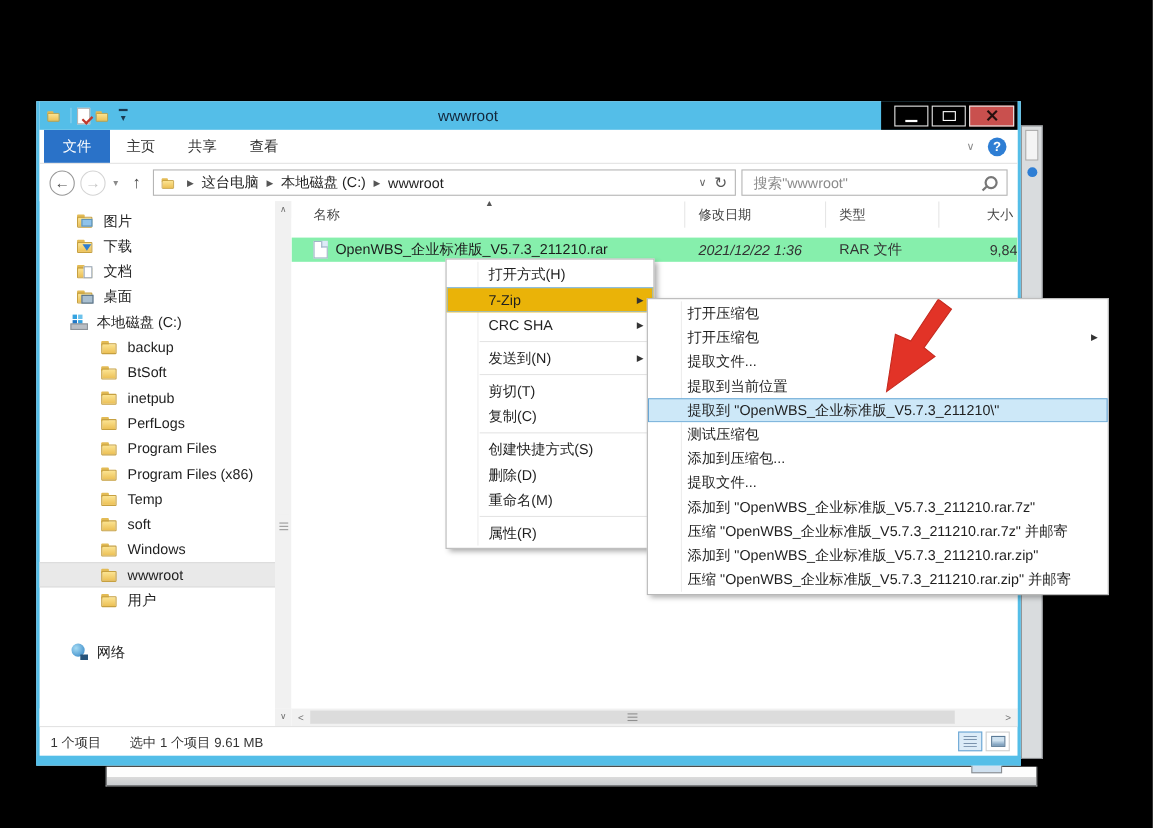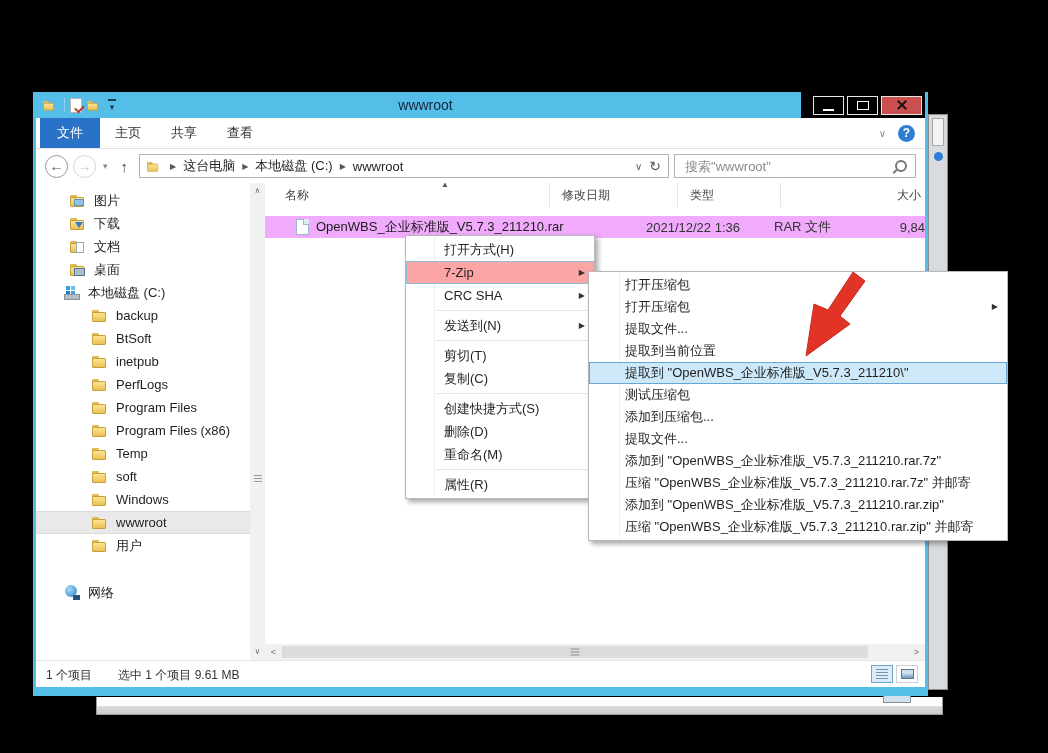--- a/index.html
+++ b/index.html
@@ -115,30 +115,30 @@
 
   .vscroll{width:15px;background:#f1f1f1;position:relative;flex:0 0 15px;}
   .vs-top{height:15px;text-align:center;font-size:8px;color:#707070;line-height:15px;background:#f1f1f1;}
   .vs-grip{position:absolute;left:2px;right:2px;top:285px;height:20px;background:#f1f1f1;
     display:flex;flex-direction:column;align-items:center;justify-content:center;gap:2px;}
   .vs-grip i{display:block;width:8px;height:1px;background:#9a9a9a;}
 
   .filearea{flex:1;position:relative;background:#fff;overflow:hidden;}
   .fl-header{height:24px;display:flex;align-items:center;font-size:12px;color:#444;position:relative;}
   .fl-header .hc{box-sizing:border-box;height:100%;display:flex;align-items:center;border-right:1px solid #e6e6e6;}
-  .hc.name{width:285px;padding-left:20px;}
+  .hc.name{width:358px;padding-left:20px;}
   .hc.date{width:128px;padding-left:12px;}
   .hc.type{width:103px;padding-left:12px;}
   .hc.size{flex:1;border-right:none;justify-content:flex-end;padding-right:4px;}
   .sort-tri{position:absolute;left:176px;top:-3px;font-size:8px;color:#555;}
-  .fl-row{margin-top:9px;height:22px;display:flex;align-items:center;background:#f0abfc;
-    font-size:13px;color:#1c1c1c;padding-left:11px;}
+  .fl-row{margin-top:9px;height:22px;display:flex;align-items:center;background:#86efac;
+    font-size:13px;color:#1c1c1c;}
   .fl-row .cell{box-sizing:border-box;display:flex;align-items:center;height:100%;}
   .cell.name{width:358px;padding-left:20px;}
-  .cell.date{width:128px;padding-left:12px;color:#333;}
+  .cell.date{width:128px;padding-left:12px;color:#333;font-style:italic;}
   .cell.type{width:103px;padding-left:12px;color:#333;}
   .cell.size{flex:1;justify-content:flex-end;color:#333;white-space:nowrap;overflow:hidden;}
   .fi-icon{width:13px;height:16px;background:#fff;border:1px solid #9fb4c6;position:relative;
     margin-right:7px;flex:0 0 13px;box-sizing:border-box;}
   .fi-icon::after{content:"";position:absolute;right:-1px;top:-1px;width:5px;height:5px;
     background:#ddebf7;border-left:1px solid #9fb4c6;border-bottom:1px solid #9fb4c6;}
 
   
   .hscroll-row{height:16px;display:flex;}
   .hs-left{width:214px;background:#fff;}
@@ -165,21 +165,21 @@
   .menu{position:absolute;background:#fff;border:1px solid #b8b8b8;box-shadow:3px 3px 5px rgba(0,0,0,.35);
     padding:2px 0;box-sizing:border-box;z-index:5;}
   .menu::before{content:"";position:absolute;left:28px;top:2px;bottom:2px;width:1px;background:#ededed;}
   .ctx{left:405px;top:235px;width:190px;}
   .sub{left:588px;top:271px;width:420px;z-index:6;}
   .sub::before{left:30px;}
   .mi{height:23px;line-height:23px;padding-left:38px;font-size:13px;color:#1f1f1f;
     position:relative;white-space:nowrap;}
   .sub .mi{height:22px;line-height:22px;padding-left:36px;}
   .mi.bold{font-weight:normal;}
-  .mi.hl{background:#fca5a5;box-shadow:inset 0 0 0 1px #8fbedd;}
+  .mi.hl{background:#eab308;box-shadow:inset 0 0 0 1px #8fbedd;}
   .sub .mi.hl{background:#cde8f8;box-shadow:inset 0 0 0 1px #6aa6d4;}
   .mi .marrow{position:absolute;right:9px;top:0;font-size:8px;color:#333;}
   .msep{height:1px;background:#e4e4e4;margin:3px 2px 3px 30px;}
 
   
   .red-arrow{position:absolute;left:792px;top:272px;width:80px;height:88px;z-index:8;}
 </style>
 </head>
 <body>
 

